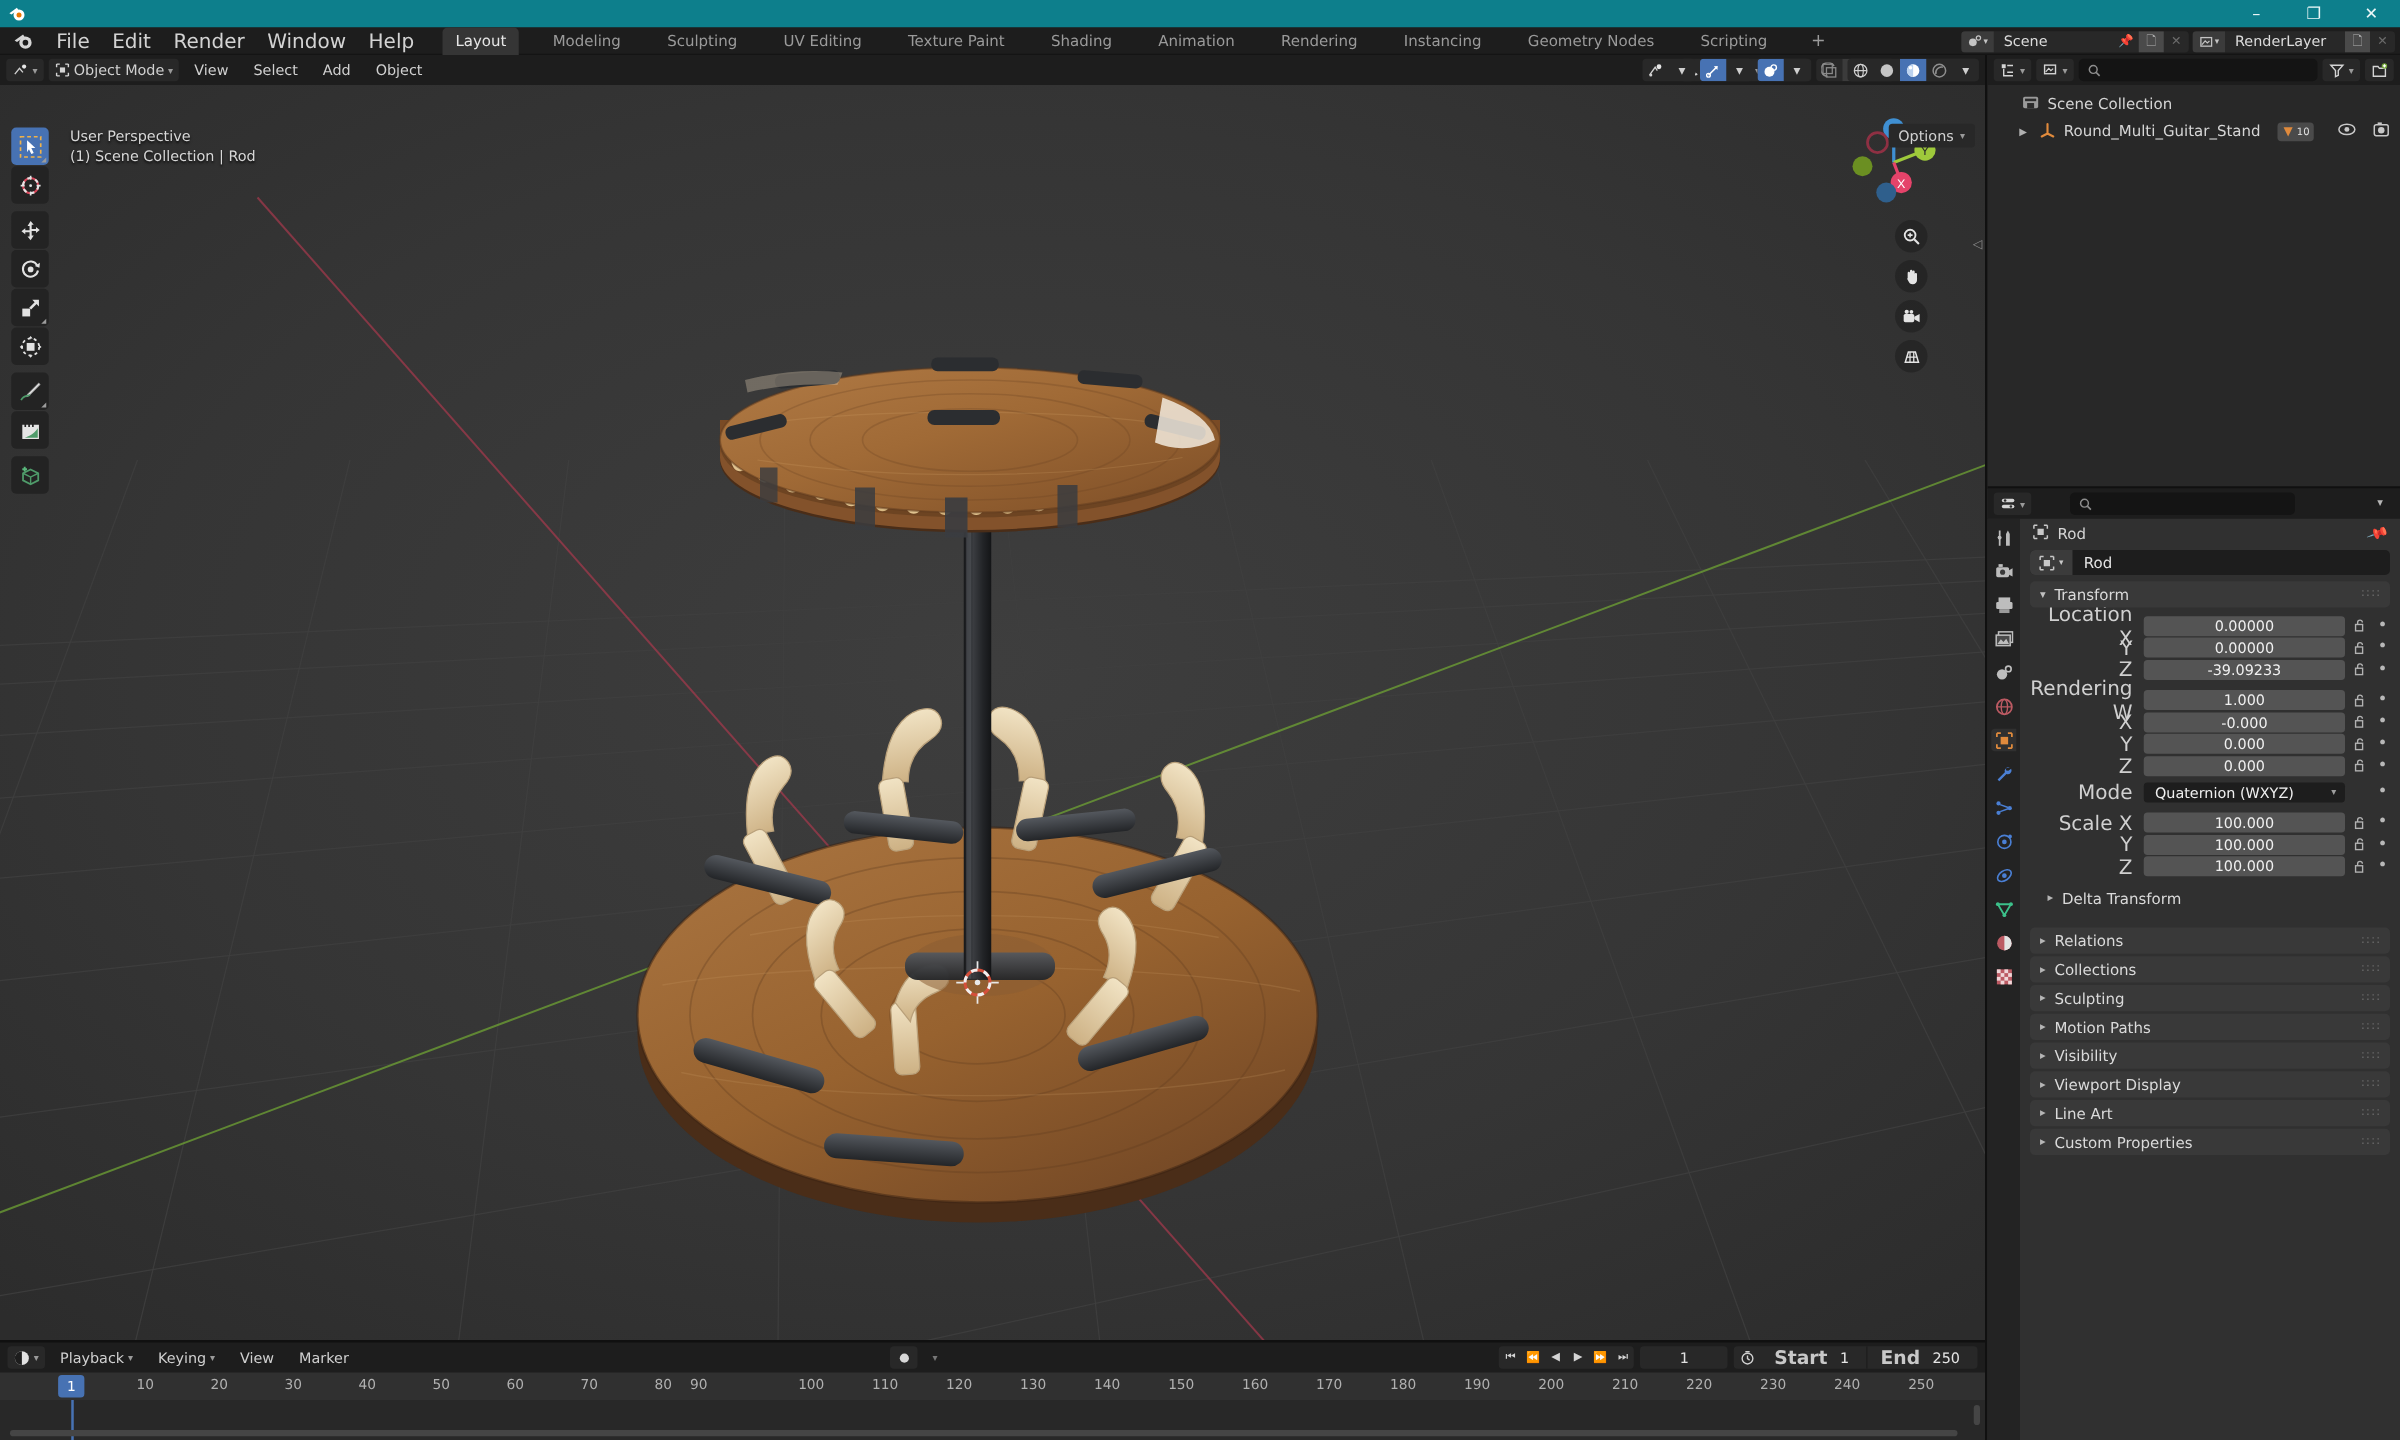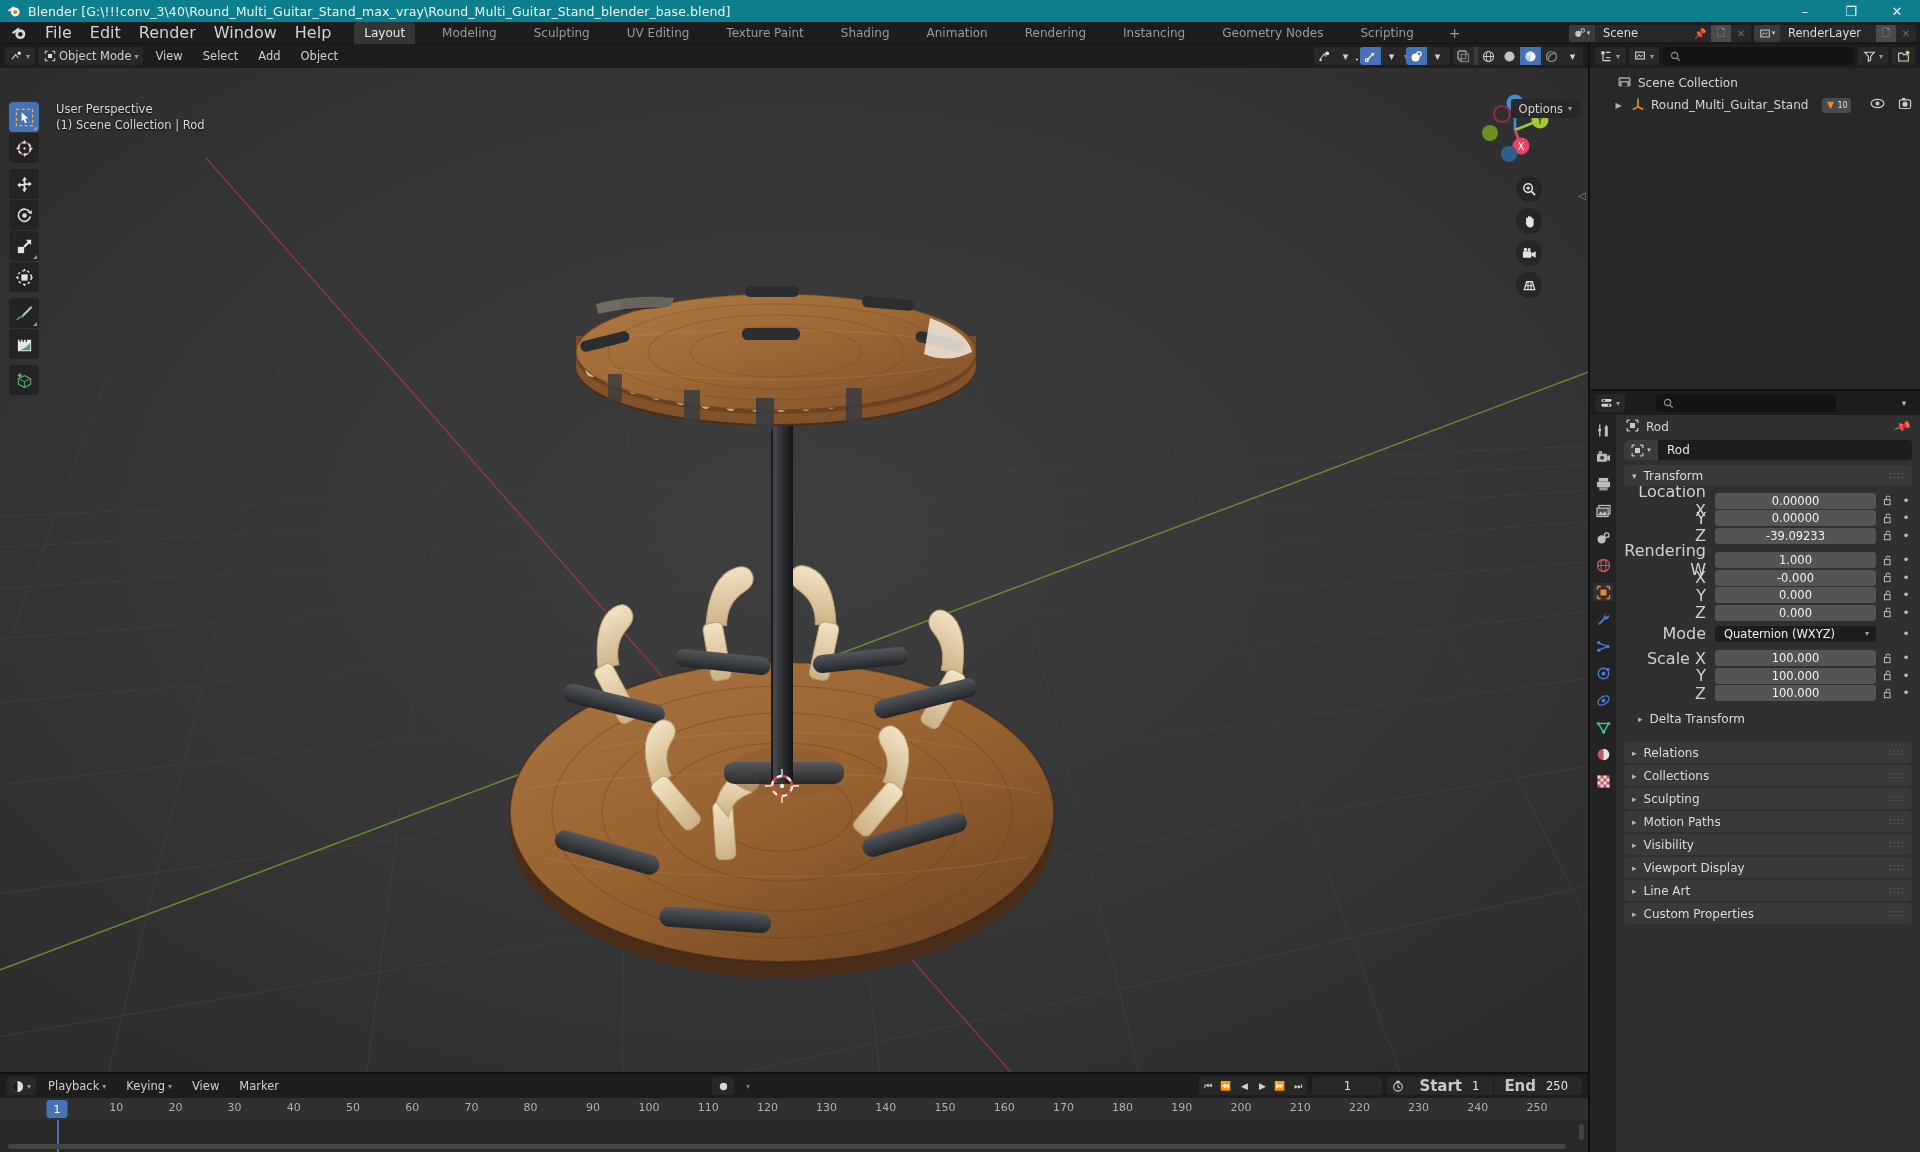--- a/index.html
+++ b/index.html
@@ -190,21 +190,20 @@
 <body>
 
 <div class="titlebar">
   <span class="tb-logo">
     <svg width="16" height="16" viewBox="0 0 16 16">
       <circle cx="9.2" cy="9" r="4.4" fill="#ffffff"></circle>
       <circle cx="9.2" cy="9" r="2" fill="#ea7600"></circle>
       <path d="M1.5 7.5 L7.5 3.2 L8.6 4.8 L3.2 8.6 Z" fill="#ffffff"></path>
     </svg>
   </span>
-  <span class="tb-title">Blender [G:\!!!conv_3\40\Round_Multi_Guitar_Stand_max_vray\Round_Multi_Guitar_Stand_blender_base.blend]</span>
   <div class="tb-win">
     <div>–</div>
     <div>❐</div>
     <div>✕</div>
   </div>
 </div>
 
 <div class="topbar">
   <span class="blender-icon">
     <svg width="18" height="18" viewBox="0 0 16 16">
@@ -813,21 +812,21 @@
       <div class="tl-ruler" id="tl-ruler">
           <div class="tl-playhead" style="left: 57px;">1</div>
           <div class="tl-tick" style="left: 116.2px;">10</div>
           <div class="tl-tick" style="left: 175.4px;">20</div>
           <div class="tl-tick" style="left: 234.6px;">30</div>
           <div class="tl-tick" style="left: 293.8px;">40</div>
           <div class="tl-tick" style="left: 353px;">50</div>
           <div class="tl-tick" style="left: 412.2px;">60</div>
           <div class="tl-tick" style="left: 471.4px;">70</div>
           <div class="tl-tick" style="left: 530.6px;">80</div>
-          <div class="tl-tick" style="left: 593px;">90</div>
+          <div class="tl-tick" style="left: 559px;">90</div>
           <div class="tl-tick" style="left: 649px;">100</div>
           <div class="tl-tick" style="left: 708.2px;">110</div>
           <div class="tl-tick" style="left: 767.4px;">120</div>
           <div class="tl-tick" style="left: 826.6px;">130</div>
           <div class="tl-tick" style="left: 885.8px;">140</div>
           <div class="tl-tick" style="left: 945px;">150</div>
           <div class="tl-tick" style="left: 1004.2px;">160</div>
           <div class="tl-tick" style="left: 1063.4px;">170</div>
           <div class="tl-tick" style="left: 1122.6px;">180</div>
           <div class="tl-tick" style="left: 1181.8px;">190</div>

